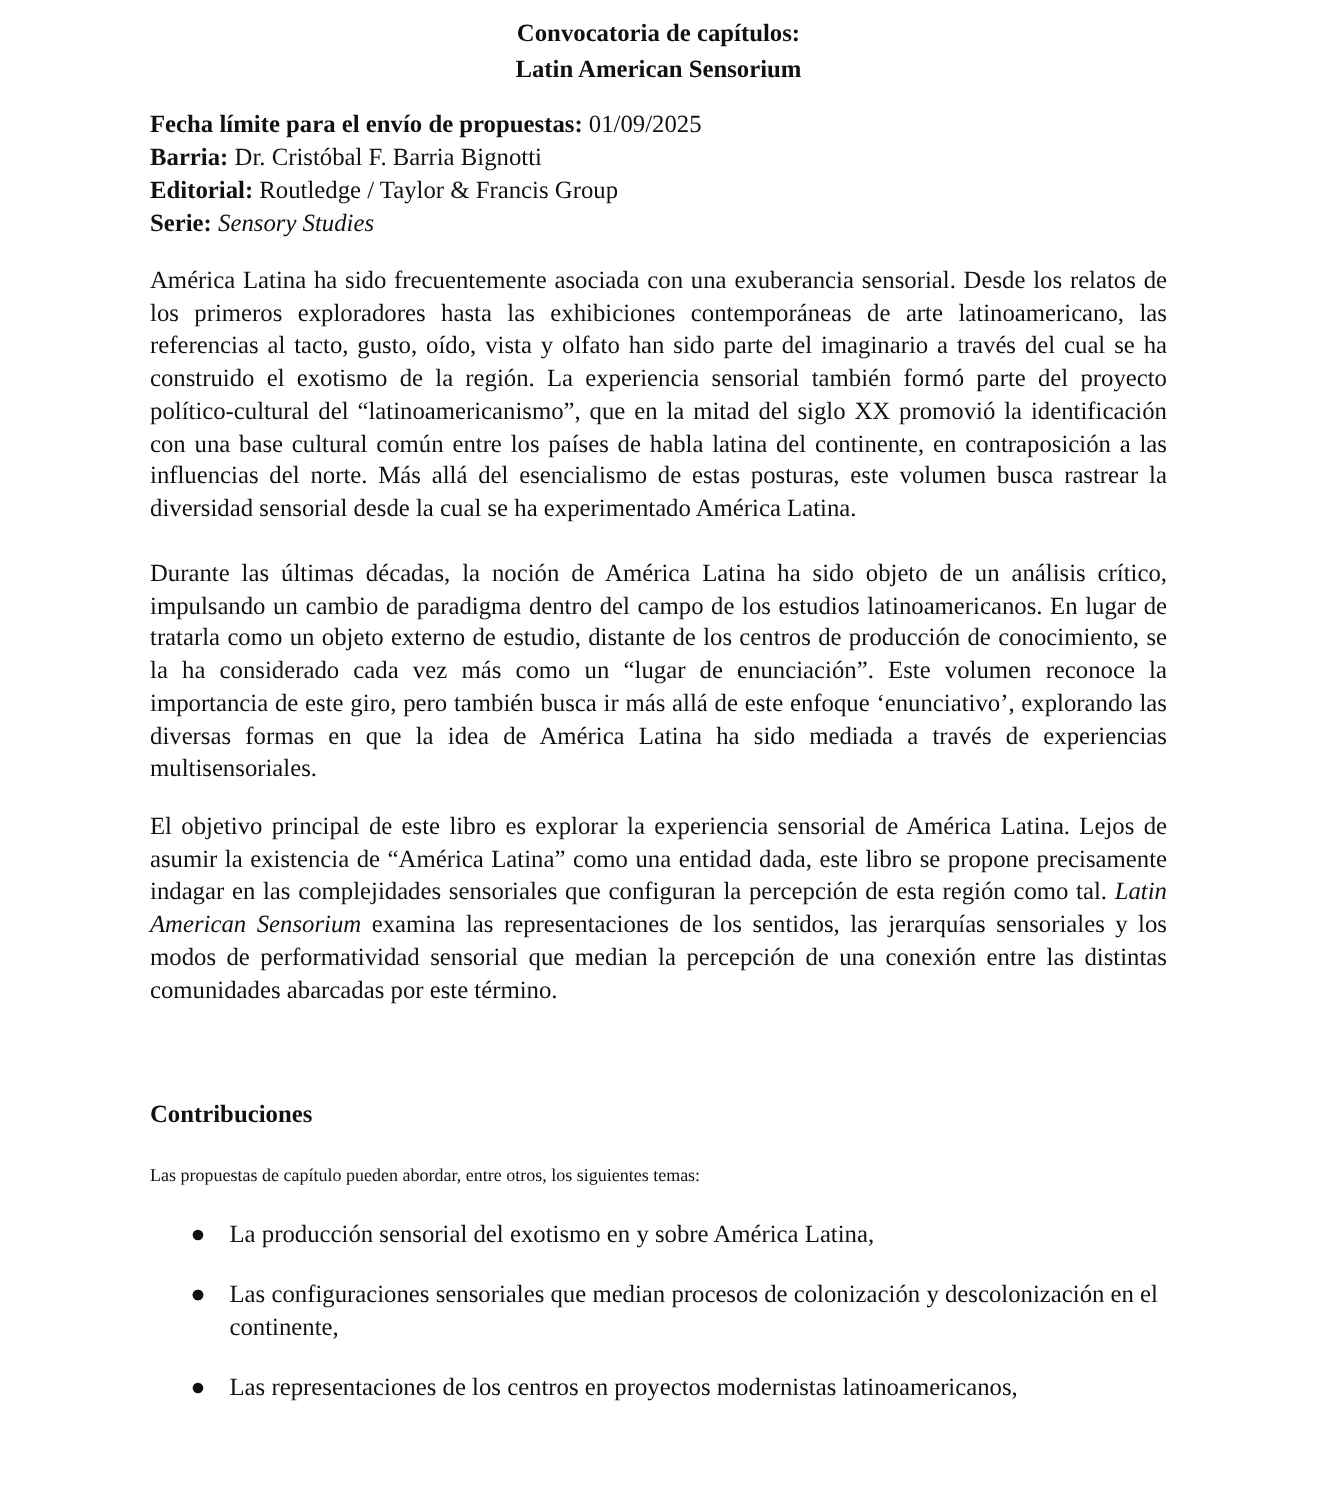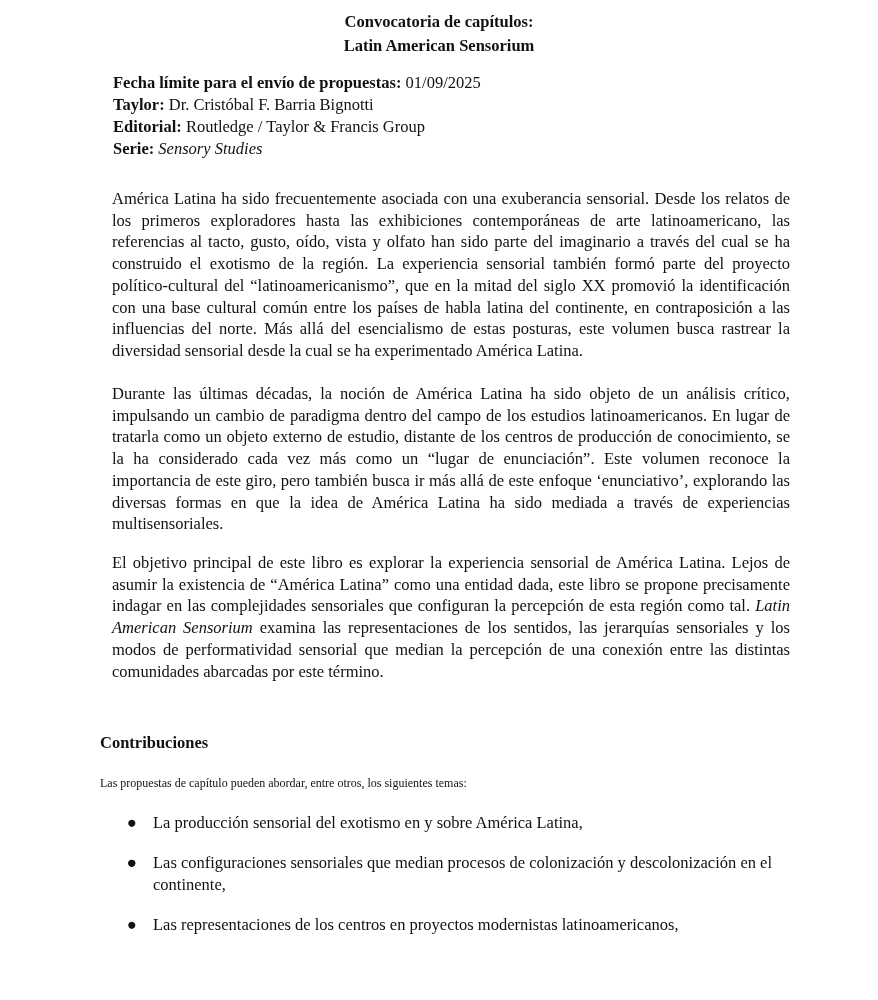--- a/index.html
+++ b/index.html
@@ -8,45 +8,45 @@
       font-family: "Liberation Serif", "DejaVu Serif", serif;
       color: #111111;
       font-size: 16px;
     }
     .page { position: relative; width: 722px; height: 1000px; padding-left: 36px; }
     .title {
       position: absolute; left: 0; width: 878px; top: 10px;
       text-align: center; font-weight: bold; font-size: 16.5px; line-height: 24px;
     }
     .meta { position: absolute; left: 100px; top: 72px; font-size: 16.5px; line-height: 22px; }
-    .meta b { font-weight: bold; margin-left: 13px; }
+    .meta b { font-weight: bold; }
     .meta i { font-style: italic; }
     .para {
       position: absolute; left: 100px; width: 678px;
-      text-align: justify; font-size: 16.5px; line-height: 21.7px; margin: 12px;
+      text-align: justify; font-size: 16.5px; line-height: 21.7px; margin: 0;
     }
     .para i { font-style: italic; }
     .heading { position: absolute; left: 100px; top: 732px; font-weight: bold; font-size: 16.5px; line-height: 22px; }
     .intro { position: absolute; left: 100px; top: 772px; font-size: 12px; line-height: 22px; }
     .list { position: absolute; left: 100px; top: 812px; width: 678px; margin: 0; padding: 0; list-style: none; }
     .list li { position: relative; padding-left: 53px; font-size: 16.5px; line-height: 22px; }
     .bullet { position: absolute; left: 27px; top: 0; }
   </style>
 </head>
 <body>
 
 <div class="page">
   <div class="title">
     <div>Convocatoria de capítulos:</div>
     <div>Latin American Sensorium</div>
   </div>
 
   <div class="meta">
     <div><b>Fecha límite para el envío de propuestas:</b><span> 01/09/2025</span></div>
-    <div><b>Taylor:</b><span> Dr. Cristóbal F. Barria Bignotti</span></div>
+    <div><b>Barria:</b><span> Dr. Cristóbal F. Barria Bignotti</span></div>
     <div><b>Editorial:</b><span> Routledge / Taylor &amp; Francis Group</span></div>
     <div><b>Serie:</b> <i>Sensory Studies</i></div>
   </div>
 
   <p class="para" style="top:176px">América Latina ha sido frecuentemente asociada con una exuberancia sensorial. Desde los relatos de los primeros exploradores hasta las exhibiciones contemporáneas de arte latinoamericano, las referencias al tacto, gusto, oído, vista y olfato han sido parte del imaginario a través del cual se ha construido el exotismo de la región. La experiencia sensorial también formó parte del proyecto político-cultural del “latinoamericanismo”, que en la mitad del siglo XX promovió la identificación con una base cultural común entre los países de habla latina del continente, en contraposición a las influencias del norte. Más allá del esencialismo de estas posturas, este volumen busca rastrear la diversidad sensorial desde la cual se ha experimentado América Latina.</p>
   <p class="para" style="top:371px">Durante las últimas décadas, la noción de América Latina ha sido objeto de un análisis crítico, impulsando un cambio de paradigma dentro del campo de los estudios latinoamericanos. En lugar de tratarla como un objeto externo de estudio, distante de los centros de producción de conocimiento, se la ha considerado cada vez más como un “lugar de enunciación”. Este volumen reconoce la importancia de este giro, pero también busca ir más allá de este enfoque ‘enunciativo’, explorando las diversas formas en que la idea de América Latina ha sido mediada a través de experiencias multisensoriales.</p>
   <p class="para" style="top:540px"><span>El objetivo principal de este libro es explorar la experiencia sensorial de América Latina. Lejos de asumir la existencia de “América Latina” como una entidad dada, este libro se propone precisamente indagar en las complejidades sensoriales que configuran la percepción de esta región como tal. </span><i>Latin American Sensorium</i><span> examina las representaciones de los sentidos, las jerarquías sensoriales y los modos de performatividad sensorial que median la percepción de una conexión entre las distintas comunidades abarcadas por este término.</span></p>
 
   <div class="heading">Contribuciones</div>
   <div class="intro">Las propuestas de capítulo pueden abordar, entre otros, los siguientes temas:</div>

